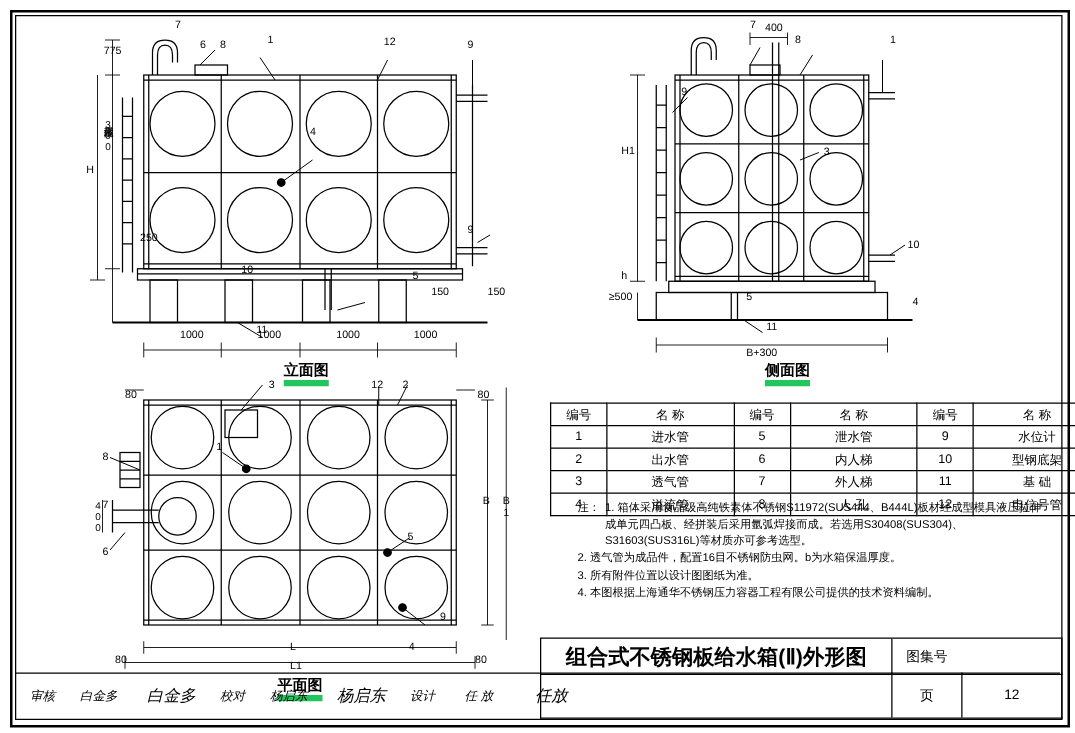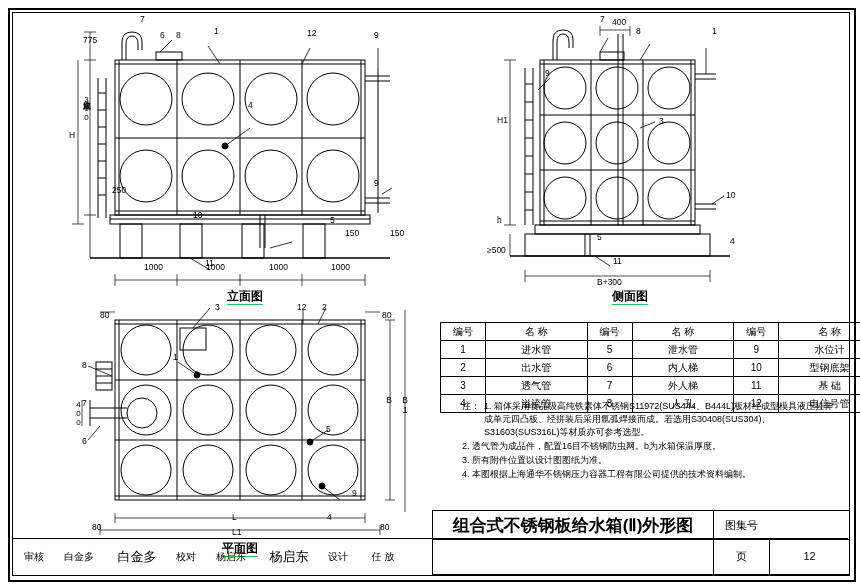--- a/index.html
+++ b/index.html
@@ -4,32 +4,32 @@
 <style>
   html,body{margin:0;padding:0;}
   body{width:860px;height:586px;background:#fff;font-family:"Liberation Sans",sans-serif;}
   #sheet{position:relative;width:860px;height:586px;overflow:hidden;}
   .frame{position:absolute;left:8px;top:8px;width:844px;height:570px;border:2px solid #000;}
   .inner{position:absolute;left:12px;top:12px;width:836px;height:562px;border:1px solid #000;}
   .lbl{position:absolute;font-size:9px;color:#000;white-space:nowrap;}
   .lbl.sm{font-size:8px;}
   .lbl.num{font-size:8.5px;}
   .cap{position:absolute;font-size:12px;font-weight:bold;text-align:center;}
-  .cap u{text-decoration:none;border-bottom:1px solid #22c55e;padding-bottom:1px;}
+  .cap u{text-decoration:none;border-bottom:5px solid #22c55e;padding-bottom:1px;}
   svg{position:absolute;left:0;top:0;}
   .vtext{writing-mode:vertical-rl;text-orientation:upright;}
   table.nt{position:absolute;border-collapse:collapse;font-size:10px;}
   table.nt td{border:1px solid #000;text-align:center;padding:1px 2px;height:15px;}
   .notes{position:absolute;font-size:9px;line-height:1.45;width:380px;}
   .notes div{margin-bottom:1px;}
   .titlebox{position:absolute;border:1px solid #000;}
   .tb-main{font-size:17px;font-weight:bold;display:flex;align-items:center;justify-content:center;height:100%;text-align:center;}
   .tb-cell{position:absolute;display:flex;align-items:center;justify-content:center;font-size:11px;border-left:1px solid #000;height:100%;box-sizing:border-box;}
   .botrow{position:absolute;left:12px;top:538px;width:836px;height:36px;border-top:1px solid #000;box-sizing:border-box;}
-  .botcell{position:absolute;font-size:10px;display:flex;align-items:center;justify-content:center;height:100%;}
+  .botcell{position:absolute;font-size:10px;display:flex;align-items:center;justify-content:center;height:100%;font-style:italic;}
   .hand{font-family:"Liberation Serif",serif;font-size:13px;}
 </style>
 </head>
 <body>
 
 <div id="sheet">
   <div class="frame"></div>
   <div class="inner"></div>
 
   <svg width="430" height="300" style="left:60px;top:18px;">
@@ -215,21 +215,21 @@
       <line x1="20" y1="42" x2="20" y2="207" stroke-width="0.7"></line>
       <line x1="14" y1="42" x2="26" y2="42" stroke-width="0.7"></line>
       <line x1="14" y1="207" x2="26" y2="207" stroke-width="0.7"></line>
       <line x1="20" y1="216" x2="20" y2="238" stroke-width="0.7"></line>
     </g>
   </svg>
 
   <div class="lbl num" style="left:612px;top:17px;">400</div>
   <div class="lbl num" style="left:497px;top:115px;">H1</div>
   <div class="lbl num" style="left:497px;top:215px;">h</div>
-  <div class="lbl num" style="left:487px;top:245px;text-align:right;">≥500</div>
+  <div class="lbl num" style="left:487px;top:232px;text-align:right;">≥500</div>
   <div class="lbl num" style="left:597px;top:277px;">B+300</div>
 
   <div class="lbl num" style="left:600px;top:14px;">7</div>
   <div class="lbl num" style="left:636px;top:26px;">8</div>
   <div class="lbl num" style="left:712px;top:26px;">1</div>
   <div class="lbl num" style="left:545px;top:68px;">9</div>
   <div class="lbl num" style="left:659px;top:116px;">3</div>
   <div class="lbl num" style="left:726px;top:190px;">10</div>
   <div class="lbl num" style="left:730px;top:236px;">4</div>
   <div class="lbl num" style="left:613px;top:256px;">11</div>
@@ -391,14 +391,15 @@
 
   <div class="botrow">
     <div class="botcell" style="left:4px;width:36px;">审核</div>
     <div class="botcell" style="left:40px;width:54px;">白金多</div>
     <div class="botcell hand" style="left:94px;width:62px;">白金多</div>
     <div class="botcell" style="left:156px;width:36px;">校对</div>
     <div class="botcell" style="left:192px;width:54px;">杨启东</div>
     <div class="botcell hand" style="left:246px;width:62px;">杨启东</div>
     <div class="botcell" style="left:308px;width:36px;">设计</div>
     <div class="botcell" style="left:344px;width:54px;">任  放</div>
+    <div class="botcell hand" style="left:398px;width:62px;">任放</div>
   </div>
 </div>
 
 </body></html>

